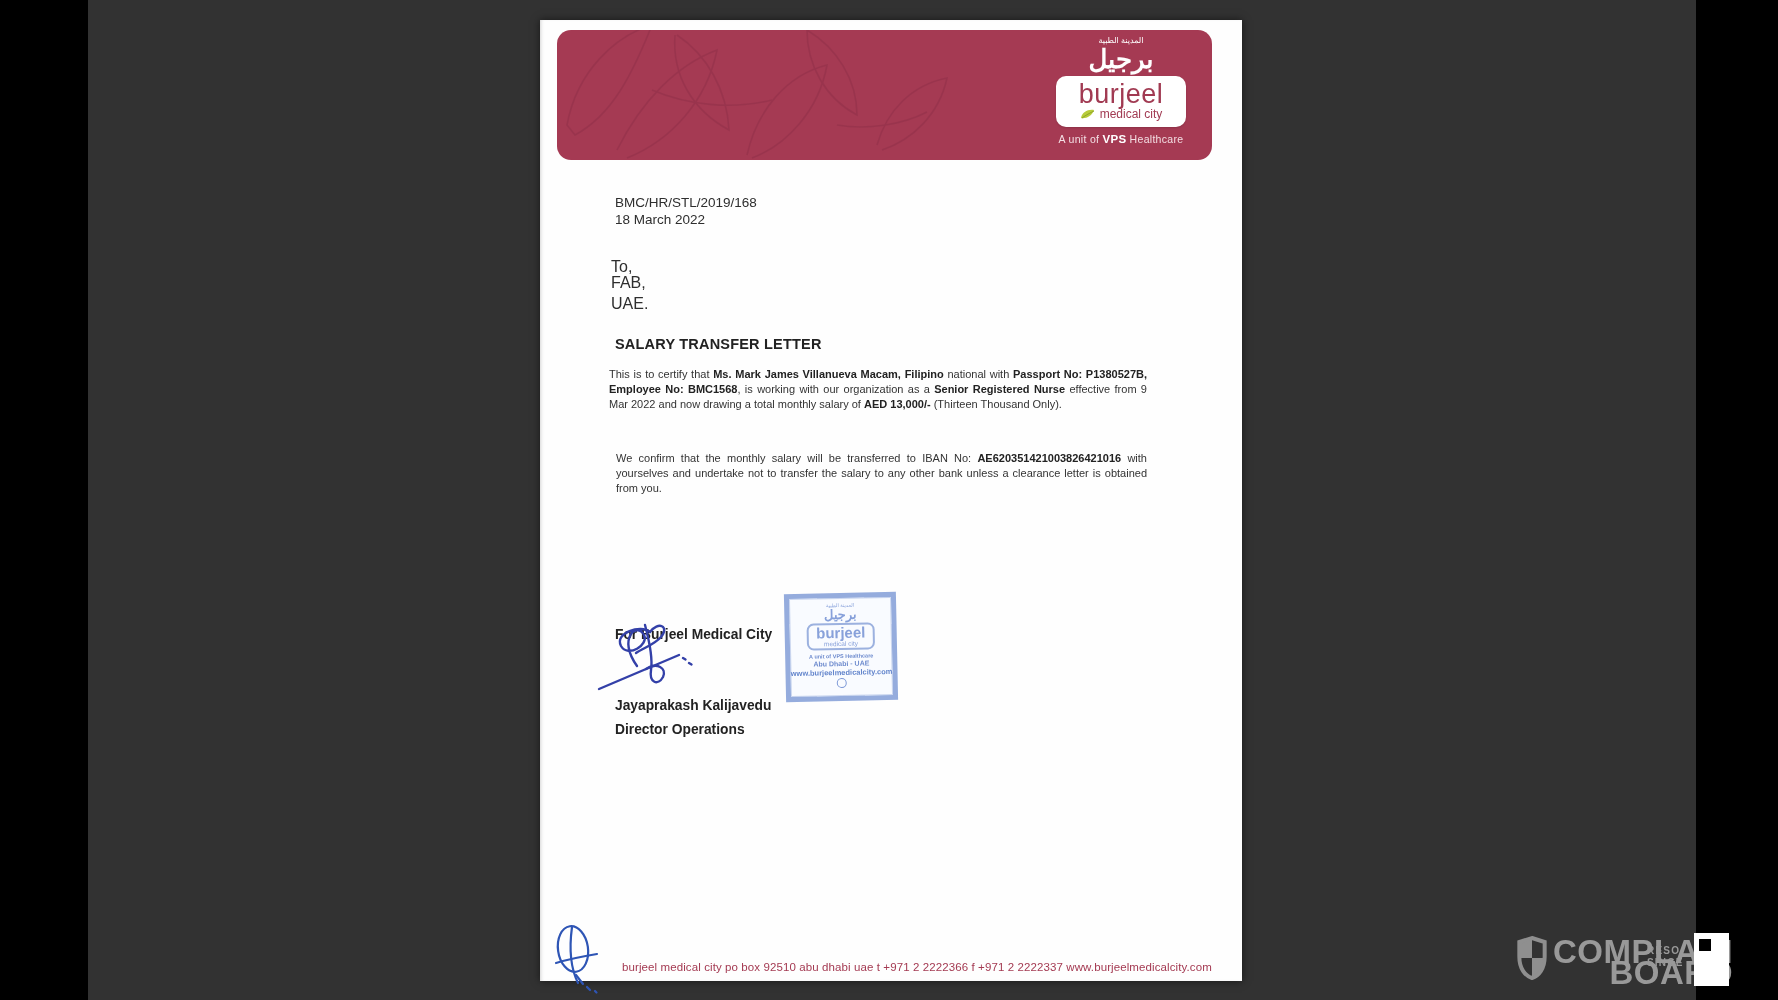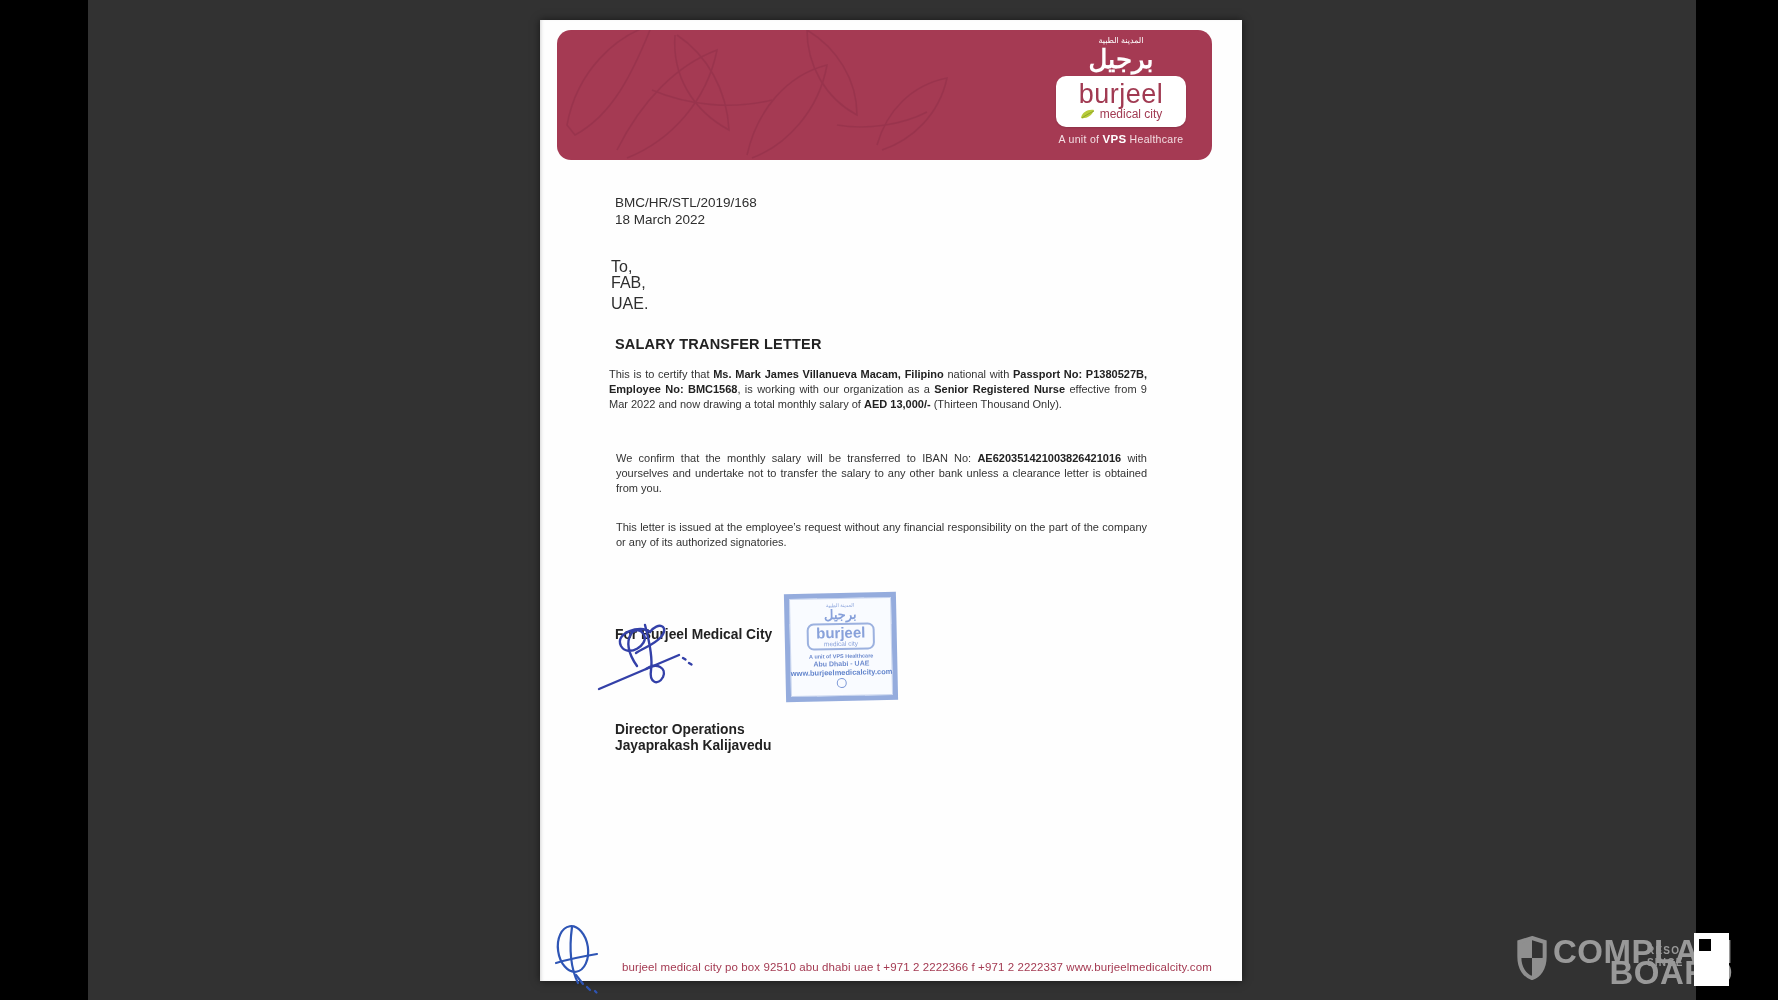--- a/index.html
+++ b/index.html
@@ -38,21 +38,21 @@
   .ref-block{left:75px;top:175px;font-size:13.5px;line-height:16.5px;}
   .to-block{left:71px;top:239px;font-size:16px;line-height:15.5px;}
   .to-uae{margin-top:6px;}
   .heading{left:75px;top:316px;font-size:14.5px;font-weight:700;letter-spacing:.2px;color:#222;text-align:right;}
   .para{width:538px;font-size:11px;line-height:14.8px;text-align:justify;color:#333;}
   .para b,.para .seg-b{font-weight:700;color:#222;}
   .para1{left:69px;top:347px;}
   .para2{left:76px;top:431px;width:531px;}
   .para3{left:76px;top:500px;width:531px;}
   .for-line{left:75px;top:607px;font-size:13.8px;font-weight:700;color:#222;}
-  .sig-name{left:75px;top:678px;font-size:13.8px;font-weight:700;color:#222;margin-top:40px;}
+  .sig-name{left:75px;top:678px;font-size:13.8px;font-weight:700;color:#222;}
   .sig-title{left:75px;top:702px;font-size:13.8px;font-weight:700;color:#222;}
   .signature{position:absolute;left:55px;top:596px;}
   
   .stamp{
     position:absolute;left:245px;top:573px;width:112px;height:108px;
     border:5px solid rgba(124,152,212,.8);background:rgba(244,248,255,.55);
     transform:rotate(-1.2deg);display:flex;flex-direction:column;align-items:center;
     box-shadow:inset 0 0 0 1px rgba(124,152,212,.35);color:#7b97d6;box-sizing:border-box;
   }
   .stamp-ar-small{font-size:5px;line-height:6px;margin-top:4px;opacity:.9;}
@@ -129,21 +129,20 @@
   <div class="txt to-block">
     <div>To,</div>
     <div>FAB,</div>
     <div class="to-uae">UAE.</div>
   </div>
 
   <div class="txt heading">SALARY TRANSFER LETTER</div>
 
   <div class="txt para para1"><span>This is to certify that </span><span class="seg-b">Ms. Mark James Villanueva Macam, Filipino</span><span> national with </span><span class="seg-b">Passport No: P1380527B, Employee No: BMC1568</span><span>, is working with our organization as a </span><span class="seg-b">Senior Registered Nurse</span><span> effective from 9 Mar 2022 and now drawing a total monthly salary of </span><span class="seg-b">AED 13,000/-</span><span> (Thirteen Thousand Only).</span></div>
   <div class="txt para para2"><span>We confirm that the monthly salary will be transferred to IBAN No: </span><span class="seg-b">AE620351421003826421016</span><span> with yourselves and undertake not to transfer the salary to any other bank unless a clearance letter is obtained from you.</span></div>
-  <div class="txt para para3">This letter is issued at the employee’s request without any financial responsibility on the part of the company or any of its authorized signatories.</div>
 
   <div class="txt for-line">For Burjeel Medical City</div>
 
   <svg class="signature" width="115" height="85" viewBox="0 0 115 85">
     <g fill="none" stroke="#3340a8" stroke-width="2.4" stroke-linecap="round">
       <path d="M42 50 C 22 22, 42 6, 49 19 C 54 29, 33 42, 26 30 C 19 17, 46 8, 55 16"></path>
       <path d="M55 16 C 63 5, 75 10, 66 21 C 59 29, 48 32, 41 37"></path>
       <path d="M50 9 C 54 24, 58 42, 56 54 C 54 67, 63 70, 68 61 C 72 52, 62 46, 51 53"></path>
       <path d="M4 73 L 84 39"></path>
       <path d="M88 42 l 2.5 1.5"></path>

